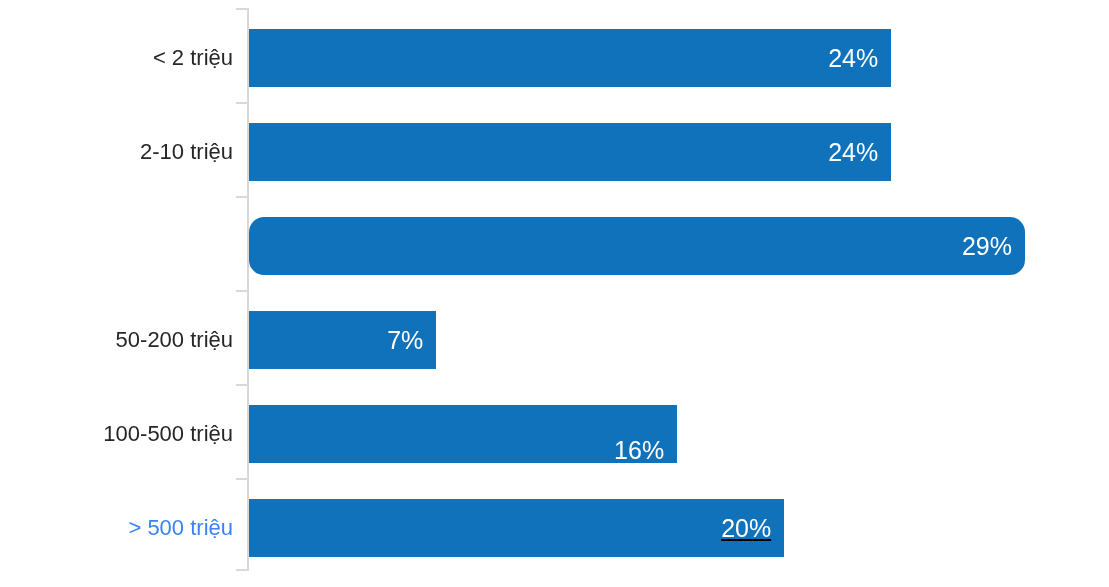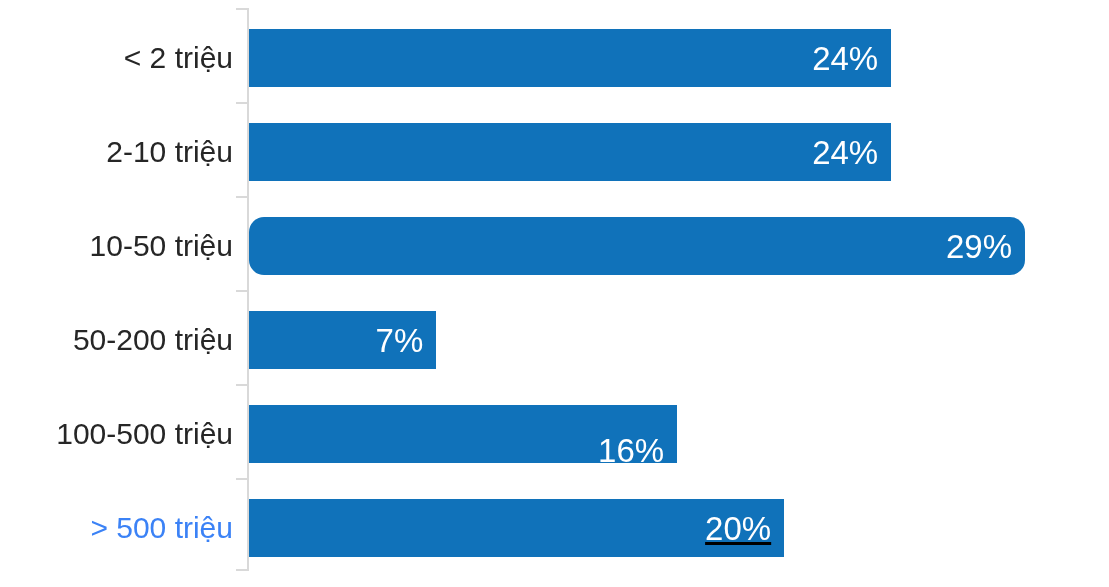--- a/index.html
+++ b/index.html
@@ -51,40 +51,40 @@
   }
   .cat-label {
     position: absolute;
     left: 0;
     top: 0;
     width: 233px;
     height: 58px;
     display: flex;
     align-items: center;
     justify-content: flex-end;
-    font-size: 30px;
+    font-size: 22px;
     line-height: 1;
     color: #262626;
     white-space: nowrap;
     letter-spacing: 0;
   }
   .bar {
     position: absolute;
     left: 249px;
     top: 0;
     height: 58px;
     background: #1072BA;
     display: flex;
     align-items: center;
     justify-content: flex-end;
     box-sizing: border-box;
     padding-right: 13px;
   }
   .bar-value {
-    font-size: 33px;
+    font-size: 25px;
     line-height: 1;
     color: #FFFFFF;
     white-space: nowrap;
   }
 </style>
 </head>
 <body>
 
 <div id="chart-root">
   <div class="plot">
@@ -107,21 +107,20 @@
     </div>
 
     <div class="row" style="top:123px;">
       <div class="cat-label" style="color: rgb(38, 38, 38);">2-10 triệu</div>
       <div class="bar" style="width: 642.207px; background: rgb(16, 114, 186);">
         <span class="bar-value" style="color: rgb(255, 255, 255);">24%</span>
       </div>
     </div>
 
     <div class="row" style="top:217px;">
-      <div class="cat-label" style="color: rgb(38, 38, 38);">10-50 triệu</div>
       <div class="bar" style="width: 776px; background: rgb(16, 114, 186); border-radius: 15px;">
         <span class="bar-value" style="color: rgb(255, 255, 255);">29%</span>
       </div>
     </div>
 
     <div class="row" style="top:311px;">
       <div class="cat-label" style="color: rgb(38, 38, 38);">50-200 triệu</div>
       <div class="bar" style="width: 187.31px; background: rgb(16, 114, 186);">
         <span class="bar-value" style="color: rgb(255, 255, 255);">7%</span>
       </div>

